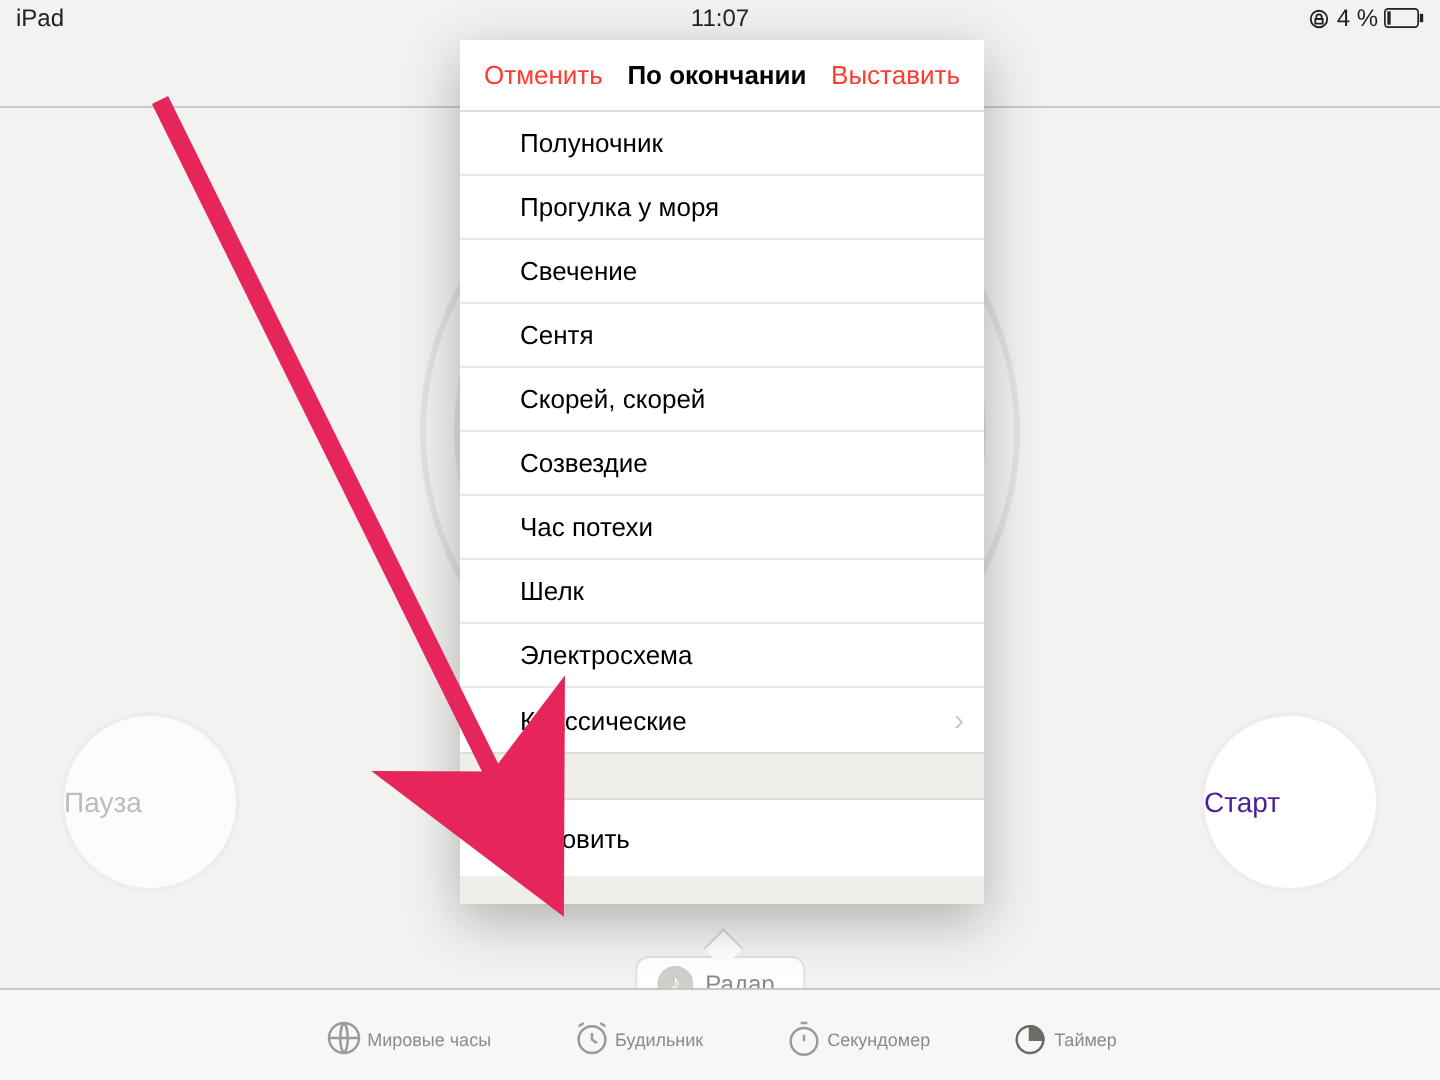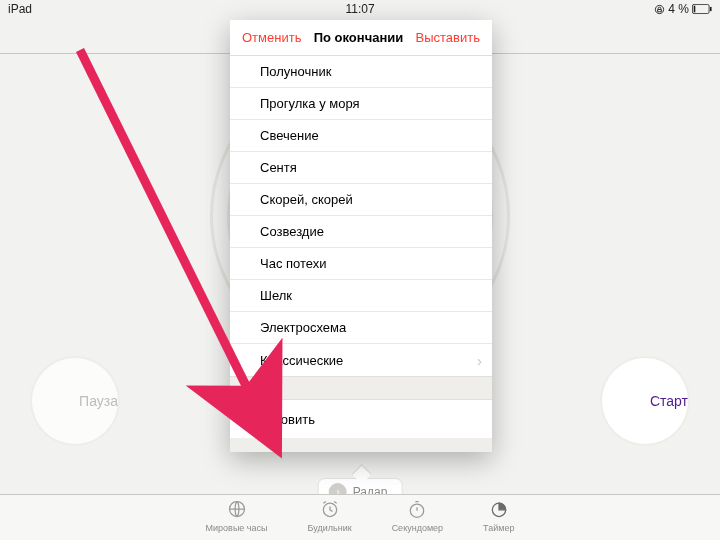--- a/index.html
+++ b/index.html
@@ -9,30 +9,30 @@
   .status-right{display:flex;align-items:center;gap:3px}
   .status-center{position:absolute;left:50%;transform:translateX(-50%);font-weight:400}
   .lock-icon svg,.batt-icon svg{display:block}
   
   .nav-bar{height:36px;border-bottom:1px solid #c9c8c5;display:flex;align-items:center;justify-content:space-between;padding:0 12px;font-size:13px}
   .nav-spacer{flex:1}
   
   .main{position:relative;height:440px;background:#f2f2f0}
   .dial{position:absolute;left:50%;top:12px;transform:translateX(-50%);width:300px;height:300px;border:3px solid #e4e3e0;border-radius:50%}
   .dial-inner{position:absolute;inset:14px;border:3px solid #e4e3e0;border-radius:50%}
-  .big-btn{position:absolute;width:86px;height:86px;border-radius:50%;background:#fff;display:flex;align-items:center;justify-content:flex-end;font-size:14px;color:#666;box-shadow:0 0 0 2px #eeedea}
+  .big-btn{position:absolute;width:86px;height:86px;border-radius:50%;background:#fff;display:flex;align-items:center;justify-content:flex-start;font-size:14px;color:#666;box-shadow:0 0 0 2px #eeedea}
   .big-btn.left{left:32px;bottom:50px;color:#bdbdbd;background:#fcfcfb}
   .big-btn.right{right:32px;bottom:50px;color:#4c1d95}
   .sound-row{position:absolute;bottom:-12px;left:50%;transform:translateX(-50%);display:flex;align-items:center;gap:8px;font-size:12px;color:#8a8a88}
   .sound-row .notch{position:absolute;top:-7px;left:50%;transform:translateX(-50%);width:14px;height:14px;background:#fff;border-left:1px solid #d7d6d2;border-top:1px solid #d7d6d2;rotate:45deg}
   .sound-row .pill{background:#fff;border:1px solid #e3e2df;border-radius:7px;padding:4px 14px 4px 10px;display:flex;align-items:center;gap:6px;position:relative}
   .note-icon{width:18px;height:18px;border-radius:50%;background:#cfcecb;display:flex;align-items:center;justify-content:center;color:#fff;font-size:11px}
   
   .tab-bar{position:absolute;bottom:0;left:0;right:0;height:46px;border-top:1px solid #c9c8c5;background:#f7f7f5;display:flex;justify-content:center;gap:40px;padding-top:4px}
-  .tab{display:flex;flex-direction:column;align-items:center;font-size:9px;color:#8a8a88;gap:2px}
+  .tab{display:flex;flex-direction:row;align-items:center;font-size:9px;color:#8a8a88;gap:2px}
   .tab svg{width:20px;height:20px}
   
   .pop{position:absolute;left:230px;top:20px;width:262px;background:#fff;border-radius:0;box-shadow:0 8px 26px rgba(0,0,0,.28);overflow:hidden}
   .pop-head{height:36px;display:flex;align-items:center;justify-content:space-between;padding:0 12px;border-bottom:1px solid #ddd;font-size:13px}
   .pop-head .title{font-weight:600}
   .pop-head .cancel,.pop-head .set{color:#ff3b30}
   .pop-list{max-height:358px;overflow:hidden}
   .pop-item{height:32px;display:flex;align-items:center;padding:0 14px 0 30px;font-size:13px;border-bottom:1px solid #e8e8e6;position:relative;background:#fff}
   .pop-item:last-child{border-bottom:none}
   .pop-item .chev{position:absolute;right:10px;color:#c7c7cc;font-size:15px}

